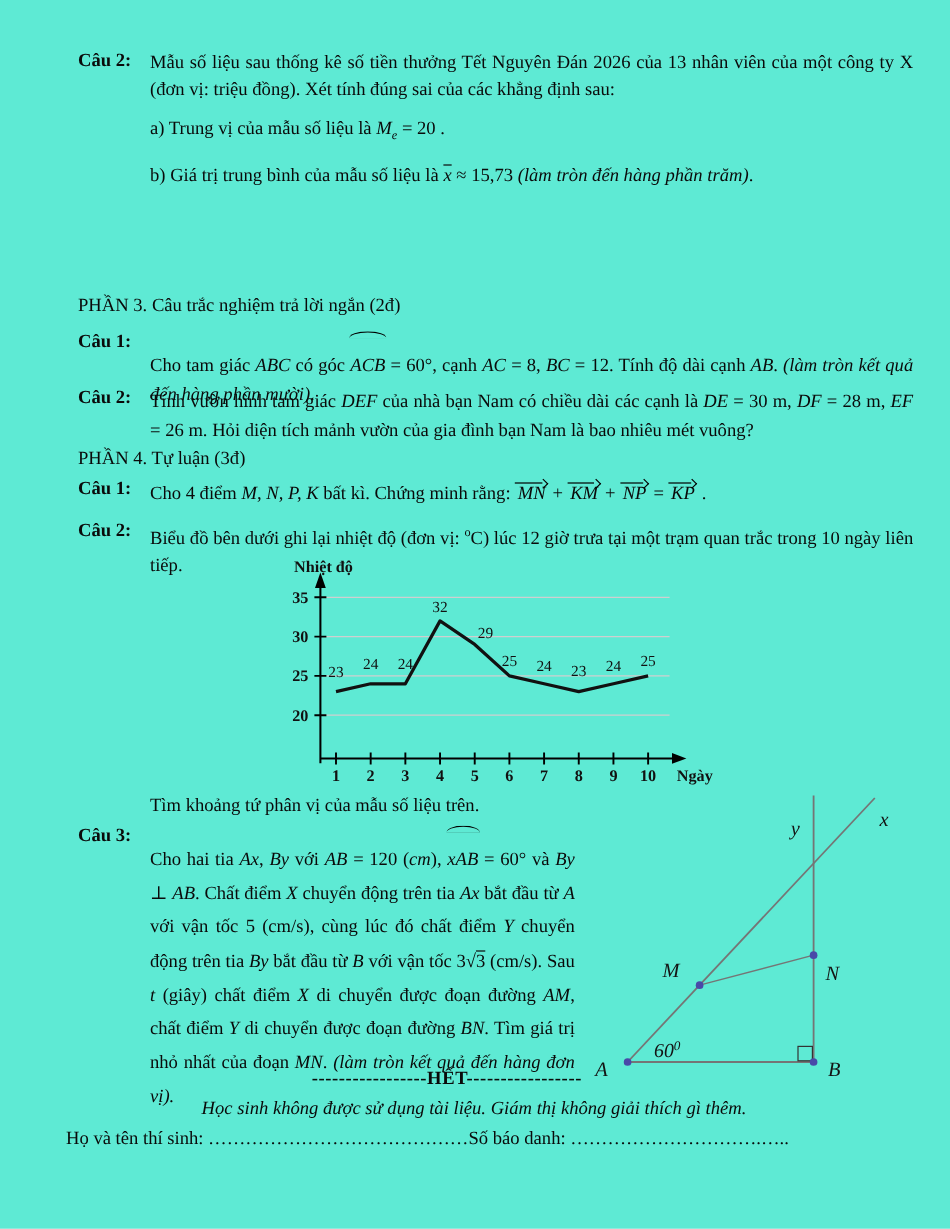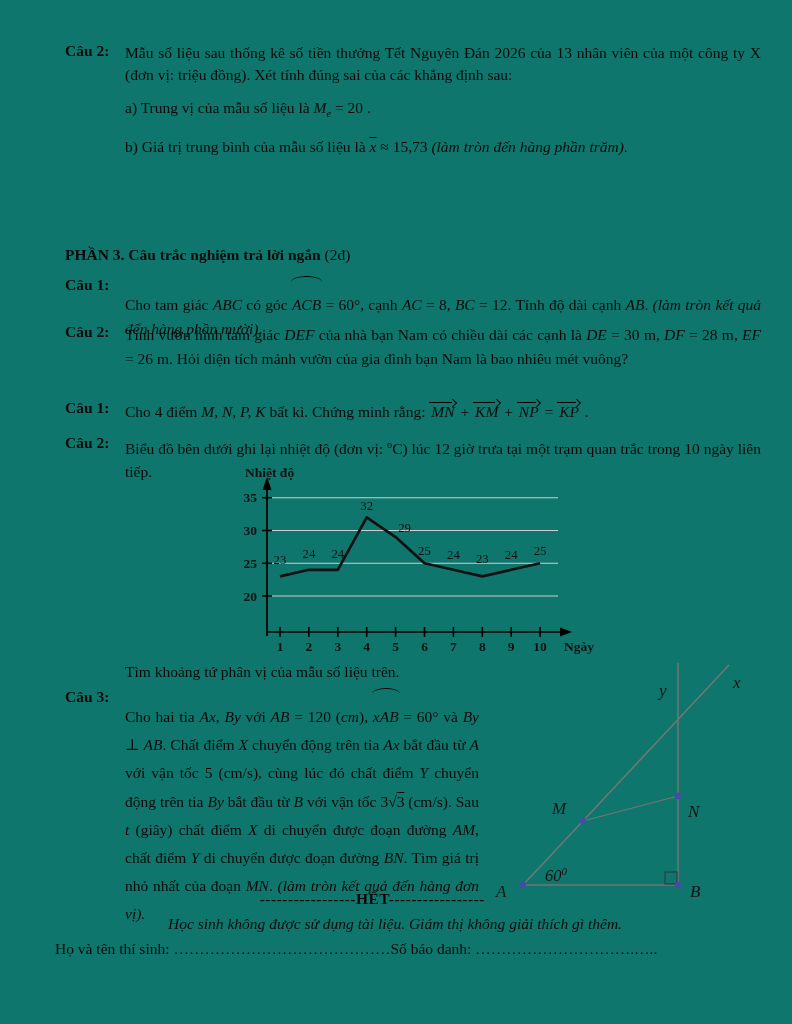--- a/index.html
+++ b/index.html
@@ -1,28 +1,28 @@
 <!DOCTYPE html>
 <html><head>
 <meta charset="utf-8">
 <style>
   * { margin:0; padding:0; box-sizing:border-box; }
   html,body { background:#e8e8e8; }
   .page {
-    position:relative; width:792px; height:1024px; background:#0f766e;
+    position:relative; width:792px; height:1024px; background:#5eead4;
     font-family:"Liberation Serif","DejaVu Serif",serif;
     font-size:15.5px; color:#0a0a0a; overflow:hidden; margin:0 auto;
   }
   .block { position:absolute; }
   .row { display:flex; }
   .lbl { flex:0 0 60px; font-weight:bold; }
   .body { flex:1; text-align:justify; }
   .para { line-height:21.5px; }
   .heading { font-size:15.5px; line-height:23px; }
-  .b { font-weight:bold; }
+  .b { font-weight:normal; }
   .i { font-style:italic; }
   .sup { font-size:0.66em; vertical-align:super; }
   .sub { font-size:0.66em; vertical-align:sub; font-style:italic; }
   .bar { text-decoration:overline; }
   .vec { display:inline-block; position:relative; font-style:italic; padding:3px 2px 0 2px; line-height:1; }
   .vec::before { content:""; position:absolute; top:1px; left:0; right:5px; border-top:1.2px solid #000; }
   .vec::after { content:""; position:absolute; top:-1.2px; right:1px; width:4.5px; height:4.5px;
     border-top:1.2px solid #000; border-right:1.2px solid #000; transform:rotate(45deg); }
   .arc { display:inline-block; position:relative; font-style:italic; padding-top:21px; line-height:1; }
   .arc::before { content:""; position:absolute; top:0; left:-1px; right:-1px; height:5px;
@@ -73,20 +73,21 @@
   <div class="block p3c1 row">
     <div class="lbl">Câu 1:</div>
     <div class="body"><span>Cho tam giác </span><span class="i">ABC</span><span> có góc </span><span class="arc">ACB</span><span> = 60°, cạnh </span><span class="i">AC</span><span> = 8, </span><span class="i">BC</span><span> = 12. Tính độ dài cạnh </span><span class="i">AB</span><span>. </span><span class="i">(làm tròn kết quả đến hàng phần mười)</span><span>.</span></div>
   </div>
 
   <div class="block p3c2 row">
     <div class="lbl">Câu 2:</div>
     <div class="body"><span>Tính vườn hình tam giác </span><span class="i">DEF</span><span> của nhà bạn Nam có chiều dài các cạnh là </span><span class="i">DE</span><span> = 30 m, </span><span class="i">DF</span><span> = 28 m, </span><span class="i">EF</span><span> = 26 m. Hỏi diện tích mảnh vườn của gia đình bạn Nam là bao nhiêu mét vuông?</span></div>
   </div>
 
+  <div class="block p4h heading"><span class="b">PHẦN 4. Tự luận </span><span>(3đ)</span></div>
 
   <div class="block p4c1 row">
     <div class="lbl">Câu 1:</div>
     <div class="body"><span>Cho 4 điểm </span><span class="i">M, N, P, K</span><span> bất kì. Chứng minh rằng:  </span><span class="vec">MN</span><span> + </span><span class="vec">KM</span><span> + </span><span class="vec">NP</span><span> = </span><span class="vec">KP</span><span> .</span></div>
   </div>
 
   <div class="block p4c2 row">
     <div class="lbl">Câu 2:</div>
     <div class="body"><span>Biểu đồ bên dưới ghi lại nhiệt độ (đơn vị: </span><span class="sup">o</span><span>C) lúc 12 giờ trưa tại một trạm quan trắc trong 10 ngày liên tiếp.</span></div>
   </div>

